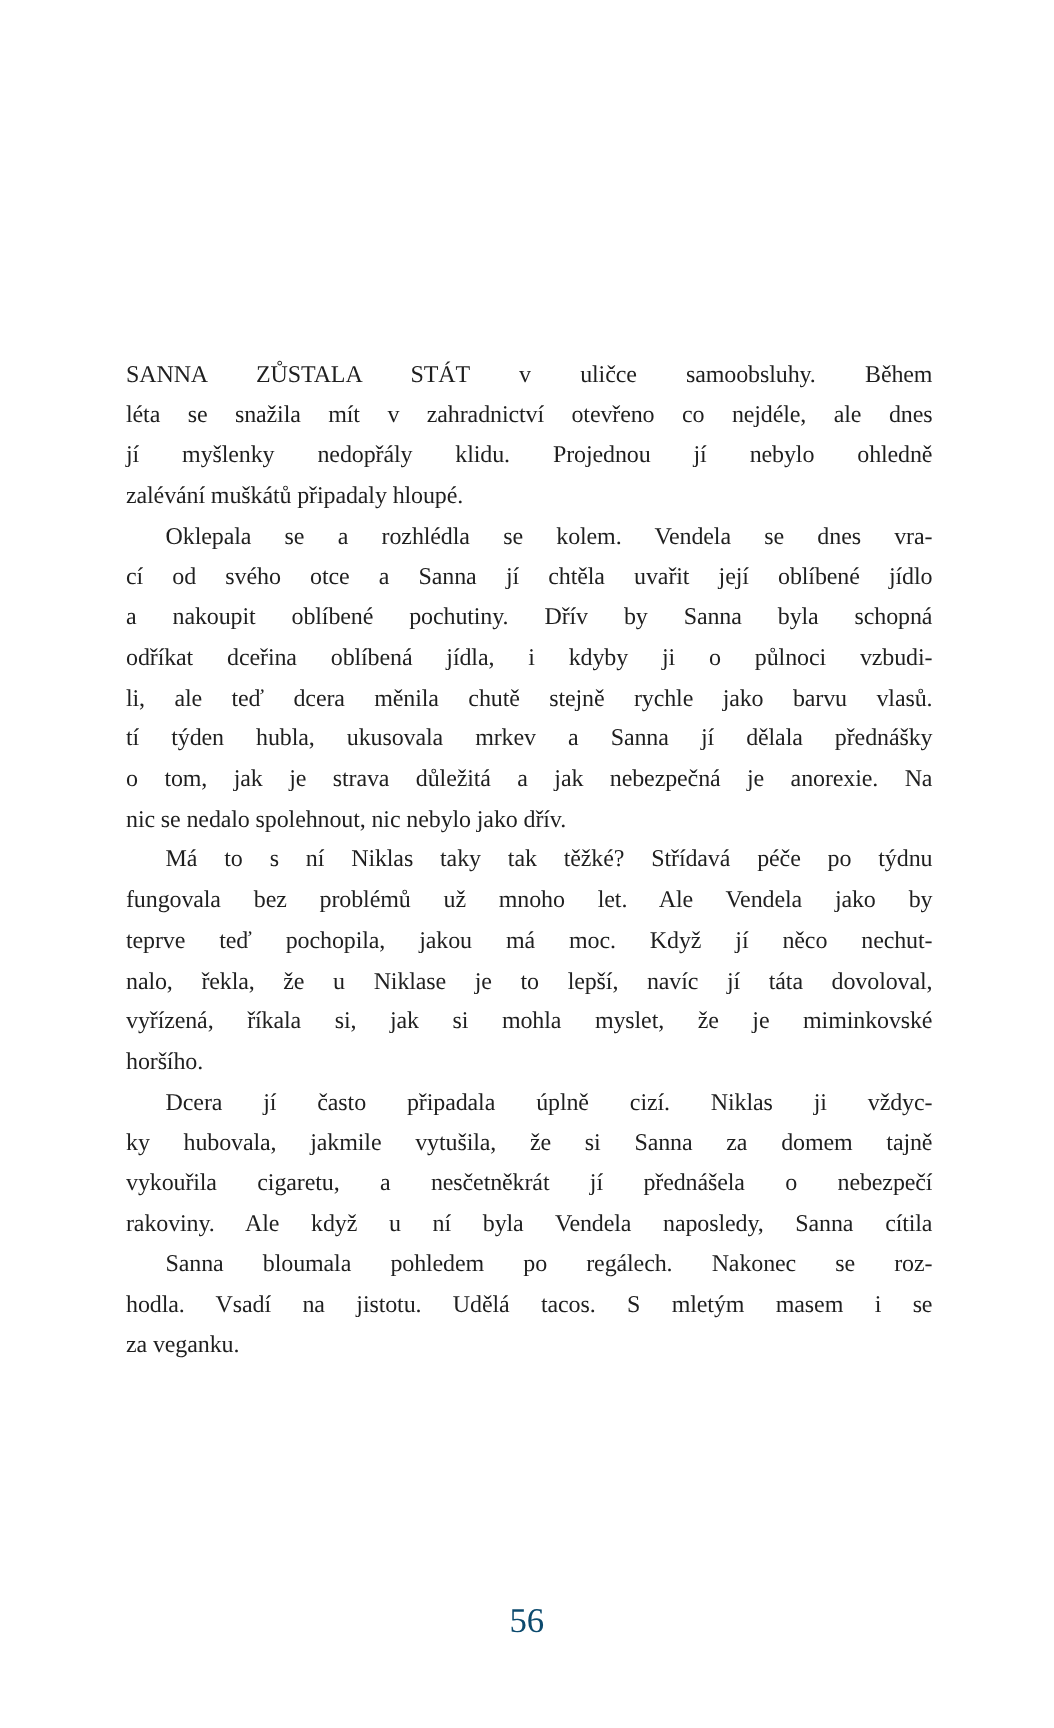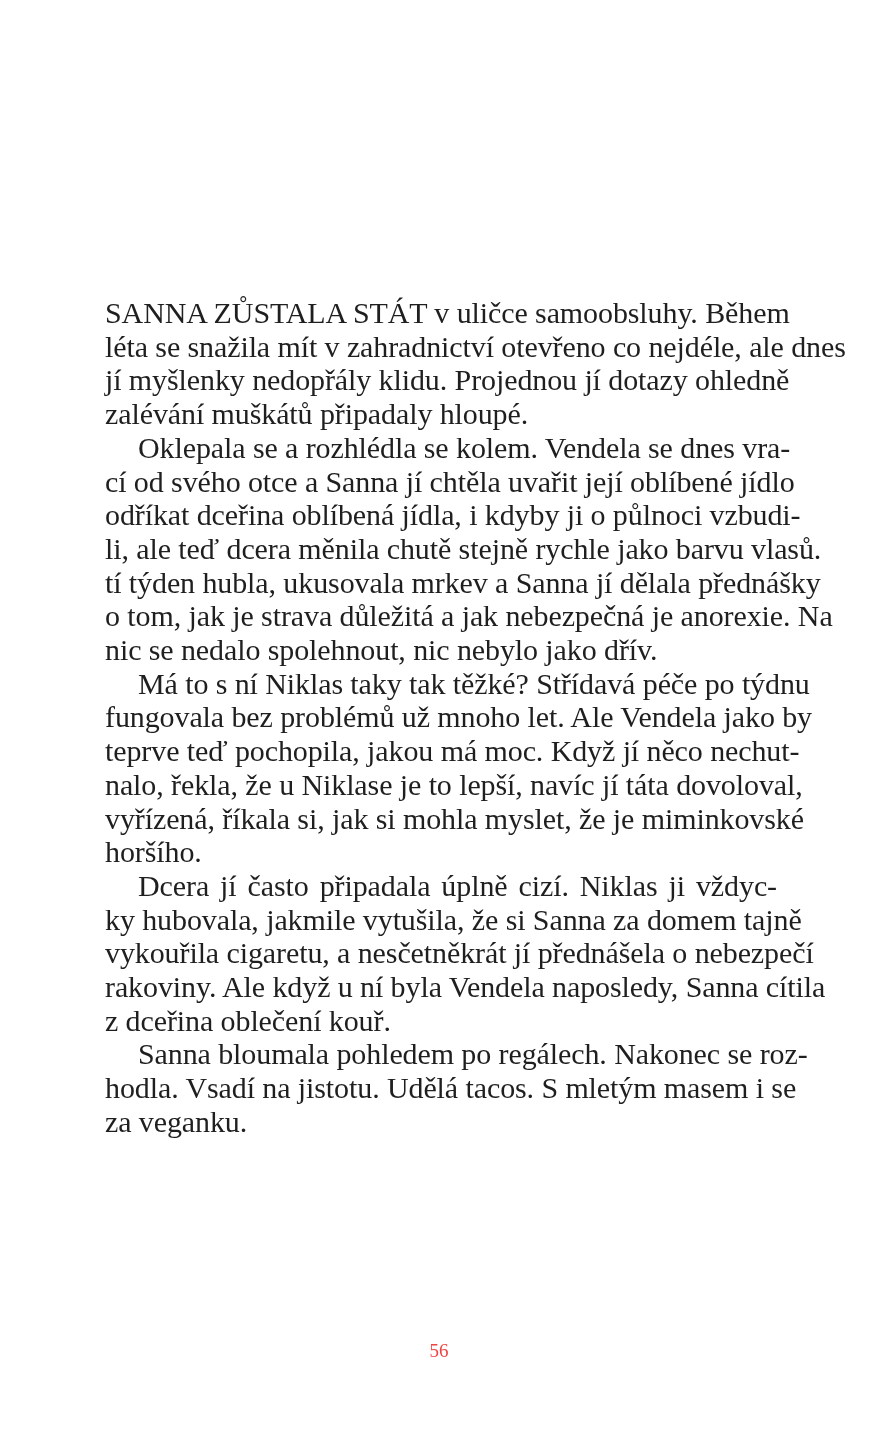--- a/index.html
+++ b/index.html
@@ -20,21 +20,21 @@
     position: absolute;
     left: 105px;
     top: 296px;
     width: 672px;
   }
   .paragraph {
     margin: 0;
     padding: 0;
   }
   .text-line {
-    font-size: 30px;
+    font-size: 20px;
     line-height: 33.7px;
     letter-spacing: -0.1px;
     text-align: justify;
     text-align-last: justify;
     white-space: nowrap;
     overflow: visible;
   }
   
   .text-line.para-last {
     text-align: right;
@@ -42,59 +42,59 @@
   }
   .text-line.para-first.indented {
     text-indent: 33px;
   }
   .page-number {
     position: absolute;
     left: 0;
     top: 1336px;
     width: 878px;
     text-align: center;
-    font-size: 19px;
+    font-size: 29px;
     line-height: 30px;
-    color: #ef4444;
+    color: #0c4a6e;
   }
 </style>
 </head>
 <body>
 
 <div class="book-page">
   <div class="text-block">
       <div class="paragraph">
         <div class="text-line para-first">SANNA ZŮSTALA STÁT v uličce samoobsluhy. Během</div>
         <div class="text-line">léta se snažila mít v zahradnictví otevřeno co nejdéle, ale dnes</div>
-        <div class="text-line">jí myšlenky nedopřály klidu. Projednou jí dotazy ohledně</div>
+        <div class="text-line">jí myšlenky nedopřály klidu. Projednou jí nebylo ohledně</div>
         <div class="text-line para-last">zalévání muškátů připadaly hloupé.</div>
       </div>
       <div class="paragraph">
         <div class="text-line para-first indented">Oklepala se a rozhlédla se kolem. Vendela se dnes vra-</div>
         <div class="text-line">cí od svého otce a Sanna jí chtěla uvařit její oblíbené jídlo</div>
+        <div class="text-line">a nakoupit oblíbené pochutiny. Dřív by Sanna byla schopná</div>
         <div class="text-line">odříkat dceřina oblíbená jídla, i kdyby ji o půlnoci vzbudi-</div>
         <div class="text-line">li, ale teď dcera měnila chutě stejně rychle jako barvu vlasů.</div>
         <div class="text-line">tí týden hubla, ukusovala mrkev a Sanna jí dělala přednášky</div>
         <div class="text-line">o tom, jak je strava důležitá a jak nebezpečná je anorexie. Na</div>
         <div class="text-line para-last">nic se nedalo spolehnout, nic nebylo jako dřív.</div>
       </div>
       <div class="paragraph">
         <div class="text-line para-first indented">Má to s ní Niklas taky tak těžké? Střídavá péče po týdnu</div>
         <div class="text-line">fungovala bez problémů už mnoho let. Ale Vendela jako by</div>
         <div class="text-line">teprve teď pochopila, jakou má moc. Když jí něco nechut-</div>
         <div class="text-line">nalo, řekla, že u Niklase je to lepší, navíc jí táta dovoloval,</div>
         <div class="text-line">vyřízená, říkala si, jak si mohla myslet, že je miminkovské</div>
         <div class="text-line para-last">horšího.</div>
       </div>
       <div class="paragraph">
         <div class="text-line para-first indented">Dcera jí často připadala úplně cizí. Niklas ji vždyc-</div>
         <div class="text-line">ky hubovala, jakmile vytušila, že si Sanna za domem tajně</div>
         <div class="text-line">vykouřila cigaretu, a nesčetněkrát jí přednášela o nebezpečí</div>
         <div class="text-line">rakoviny. Ale když u ní byla Vendela naposledy, Sanna cítila</div>
-        <div class="text-line para-last">z dceřina oblečení kouř.</div>
       </div>
       <div class="paragraph">
         <div class="text-line para-first indented">Sanna bloumala pohledem po regálech. Nakonec se roz-</div>
         <div class="text-line">hodla. Vsadí na jistotu. Udělá tacos. S mletým masem i se</div>
         <div class="text-line para-last">za veganku.</div>
       </div>
     </div>
   <div class="page-number">56</div>
 </div>
 

